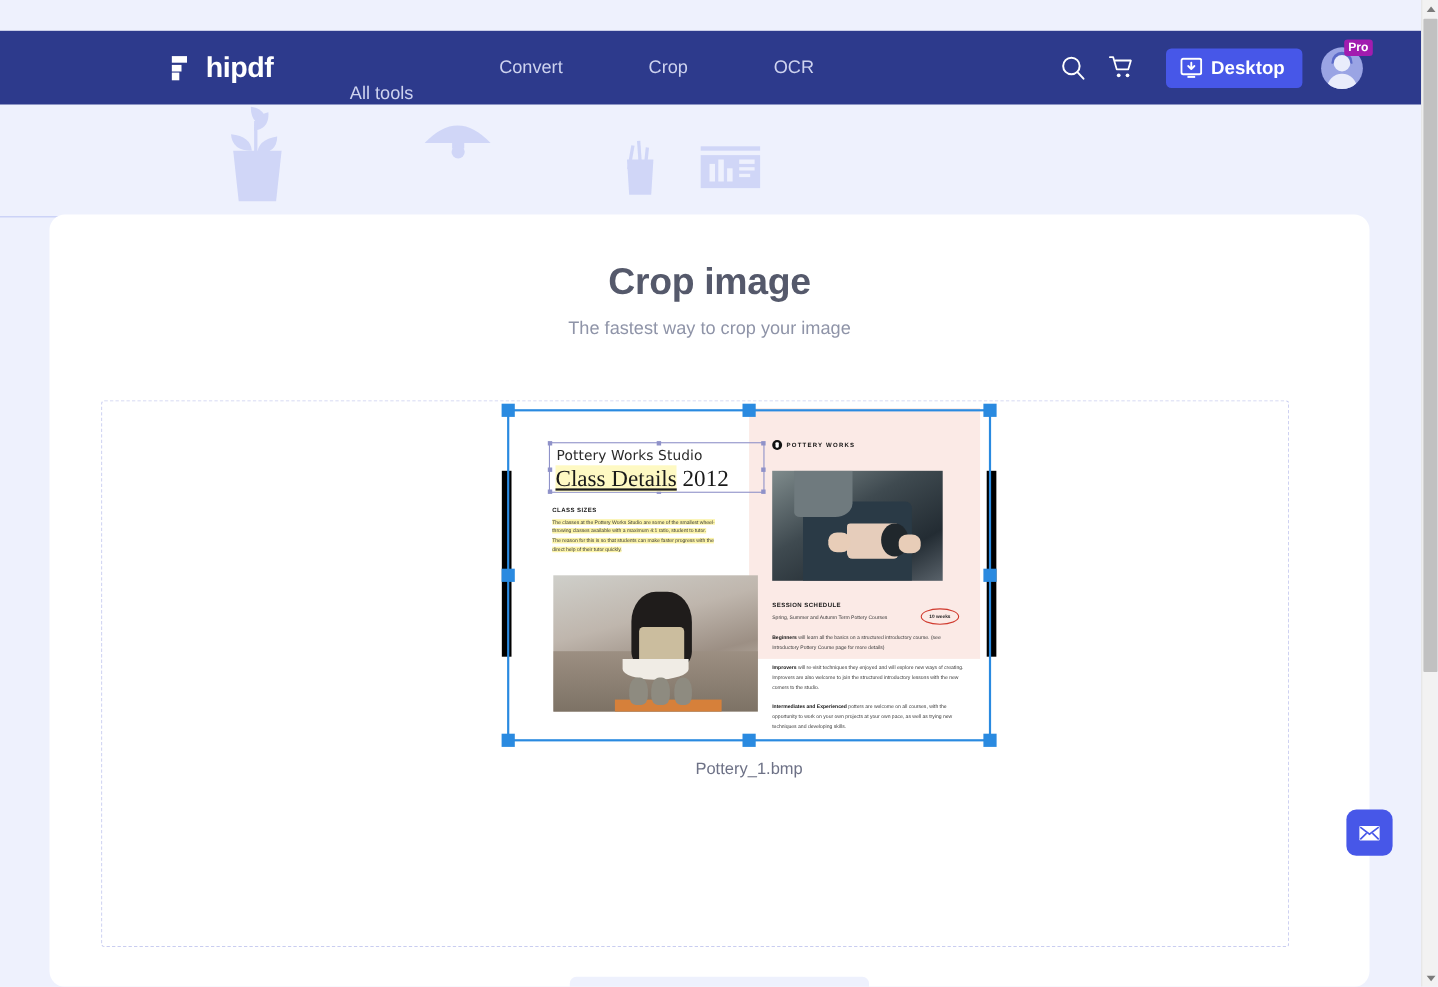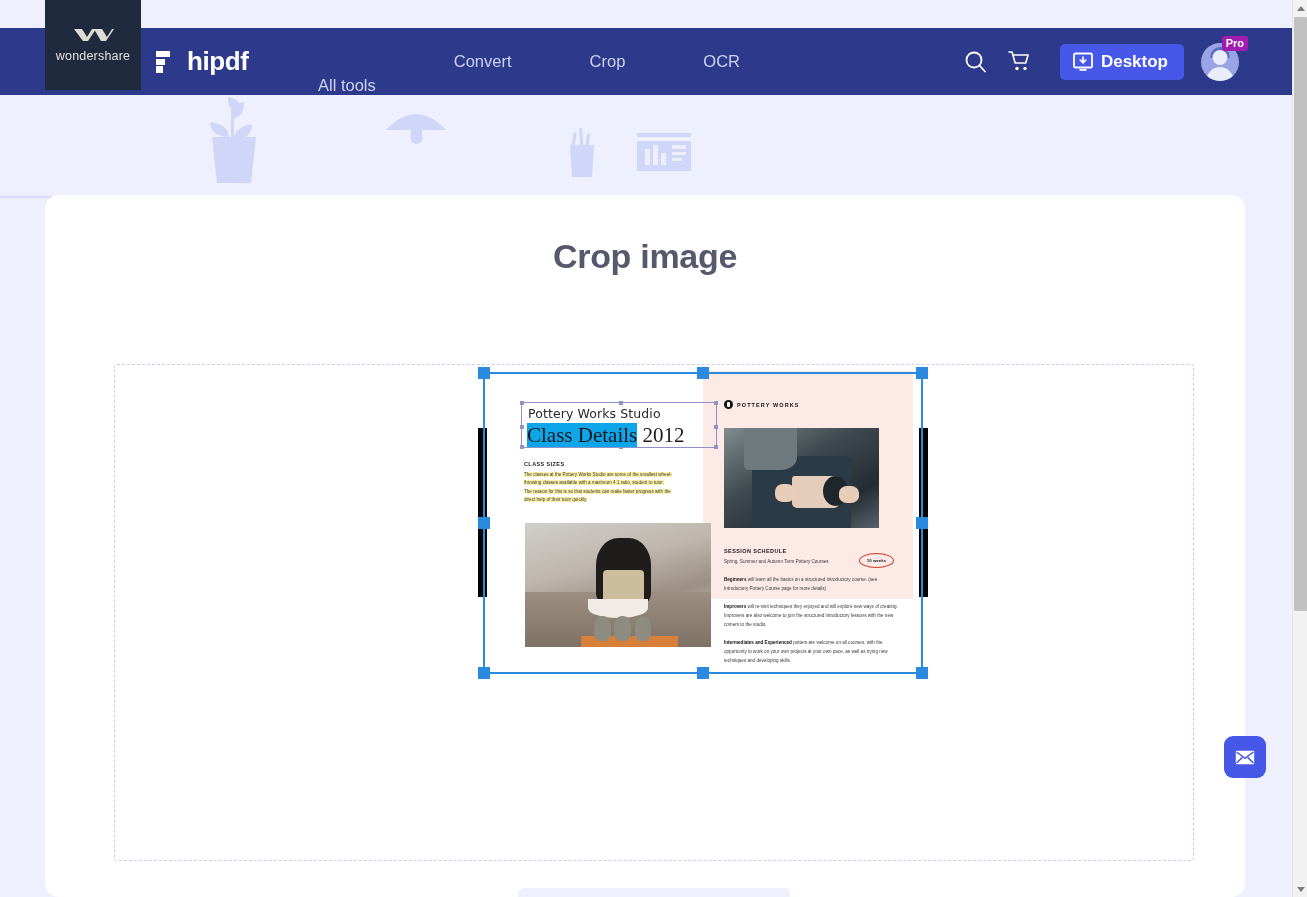--- a/index.html
+++ b/index.html
@@ -119,21 +119,21 @@
     text-align: center; margin-top: 42px;
     font-size: 34px; font-weight: 700; color: #55596b; letter-spacing: -0.3px;
   }
   .page-sub {
     text-align: center; margin-top: 14px;
     font-size: 16.5px; color: #8f94a8;
   }
 
   
   .dropzone {
-    position: absolute; left: 69px; top: 169px;
+    position: absolute; left: 47px; top: 169px;
     width: 1080px; height: 497px;
     border: 1px dashed #c9cdf0;
     border-radius: 3px;
   }
 
   
   .preview-wrap {
     position: absolute; left: 363px; top: 6px;
     width: 450px; height: 306px;
   }
@@ -162,21 +162,21 @@
   .t-studio {
     position: absolute; left: 50px; top: 35px;
     font-family: "DejaVu Sans", sans-serif;
     font-size: 12.5px; color: #2a2a2a; letter-spacing: .1px;
   }
   .t-class {
     position: absolute; left: 49px; top: 52px;
     font-family: "Liberation Serif", serif;
     font-size: 21px; color: #1a1a1a;
   }
-  .t-class .sel { background: #0ea5e9; }
+  .t-class .sel { background: #fef9c3; text-decoration: underline; }
   .lbl-class-sizes {
     position: absolute; left: 46px; top: 90px;
     font-size: 5.5px; font-weight: 700; color: #1a1a1a; letter-spacing: .4px;
   }
   .para-hl {
     position: absolute; left: 46px; top: 100px; width: 148px;
     font-size: 4.6px; line-height: 1.85; color: #3a3a3a;
   }
   .para-hl .hl { background: #fbf3a8; }
   .img-wheel {
@@ -422,27 +422,20 @@
         <path d="M1070 163 h40 q-3 22-20 22 q-17 0-20-22z"></path>
       </g>
       <path d="M0 105 H1090" stroke="#ccd3f7" stroke-width="1.5" fill="none"></path>
       <path d="M1110 105 q105 0 105 55" stroke="#ccd3f7" stroke-width="1.5" fill="none"></path>
       <path d="M88 105 q0-66 70-66" stroke="#ccd3f7" stroke-width="1.5" fill="none" opacity="0"></path>
     </svg>
   </div>
 
   <div class="navbar"></div>
 
-  <div class="ws-badge">
-    <svg class="ws-mark" viewBox="0 0 42 16">
-      <path d="M2 2 L10 2 L15 10 L20 2 L24 2 L16 14 L11 14 Z" fill="#dedbd5"></path>
-      <path d="M22 2 L30 2 L35 10 L40 2 L42 2 L34 14 L29 14 Z" fill="#dedbd5"></path>
-    </svg>
-    <div class="ws-name">wondershare</div>
-  </div>
 
   <div class="brand">
     <svg class="logo-mark" viewBox="0 0 22 24">
       <rect x="0" y="1" width="14" height="6" fill="#ffffff"></rect>
       <rect x="0" y="9" width="9" height="6" fill="#ffffff"></rect>
       <rect x="0" y="16" width="7" height="7" fill="#ffffff"></rect>
     </svg>
     <span class="logo-text">hipdf</span>
   </div>
 
@@ -480,20 +473,21 @@
         <div class="hair"></div>
         <div class="head"></div>
         <div class="body"></div>
       </div>
       <div class="pro-badge">Pro</div>
     </div>
   </div>
 
   <div class="card">
     <div class="page-title">Crop image</div>
+    <div class="page-sub">The fastest way to crop your image</div>
 
     <div class="dropzone">
 
       <div class="preview-wrap">
 
         <div class="doc-spread">
           <div class="pg-right-bg"></div>
           <div class="band-black-l"></div>
           <div class="band-black-r"></div>
 
@@ -548,20 +542,21 @@
           <div class="handle h-tl"></div>
           <div class="handle h-tm"></div>
           <div class="handle h-tr"></div>
           <div class="handle h-ml"></div>
           <div class="handle h-mr"></div>
           <div class="handle h-bl"></div>
           <div class="handle h-bm"></div>
           <div class="handle h-br"></div>
         </div>
 
+        <div class="filename">Pottery_1.bmp</div>
       </div>
 
     </div>
   </div>
 
   <div class="below-partial"></div>
 
   <div class="mail-fab">
     <svg width="20" height="15" viewBox="0 0 20 15">
       <rect x="0.8" y="0.8" width="18.4" height="13.4" rx="1" fill="#ffffff"></rect>

